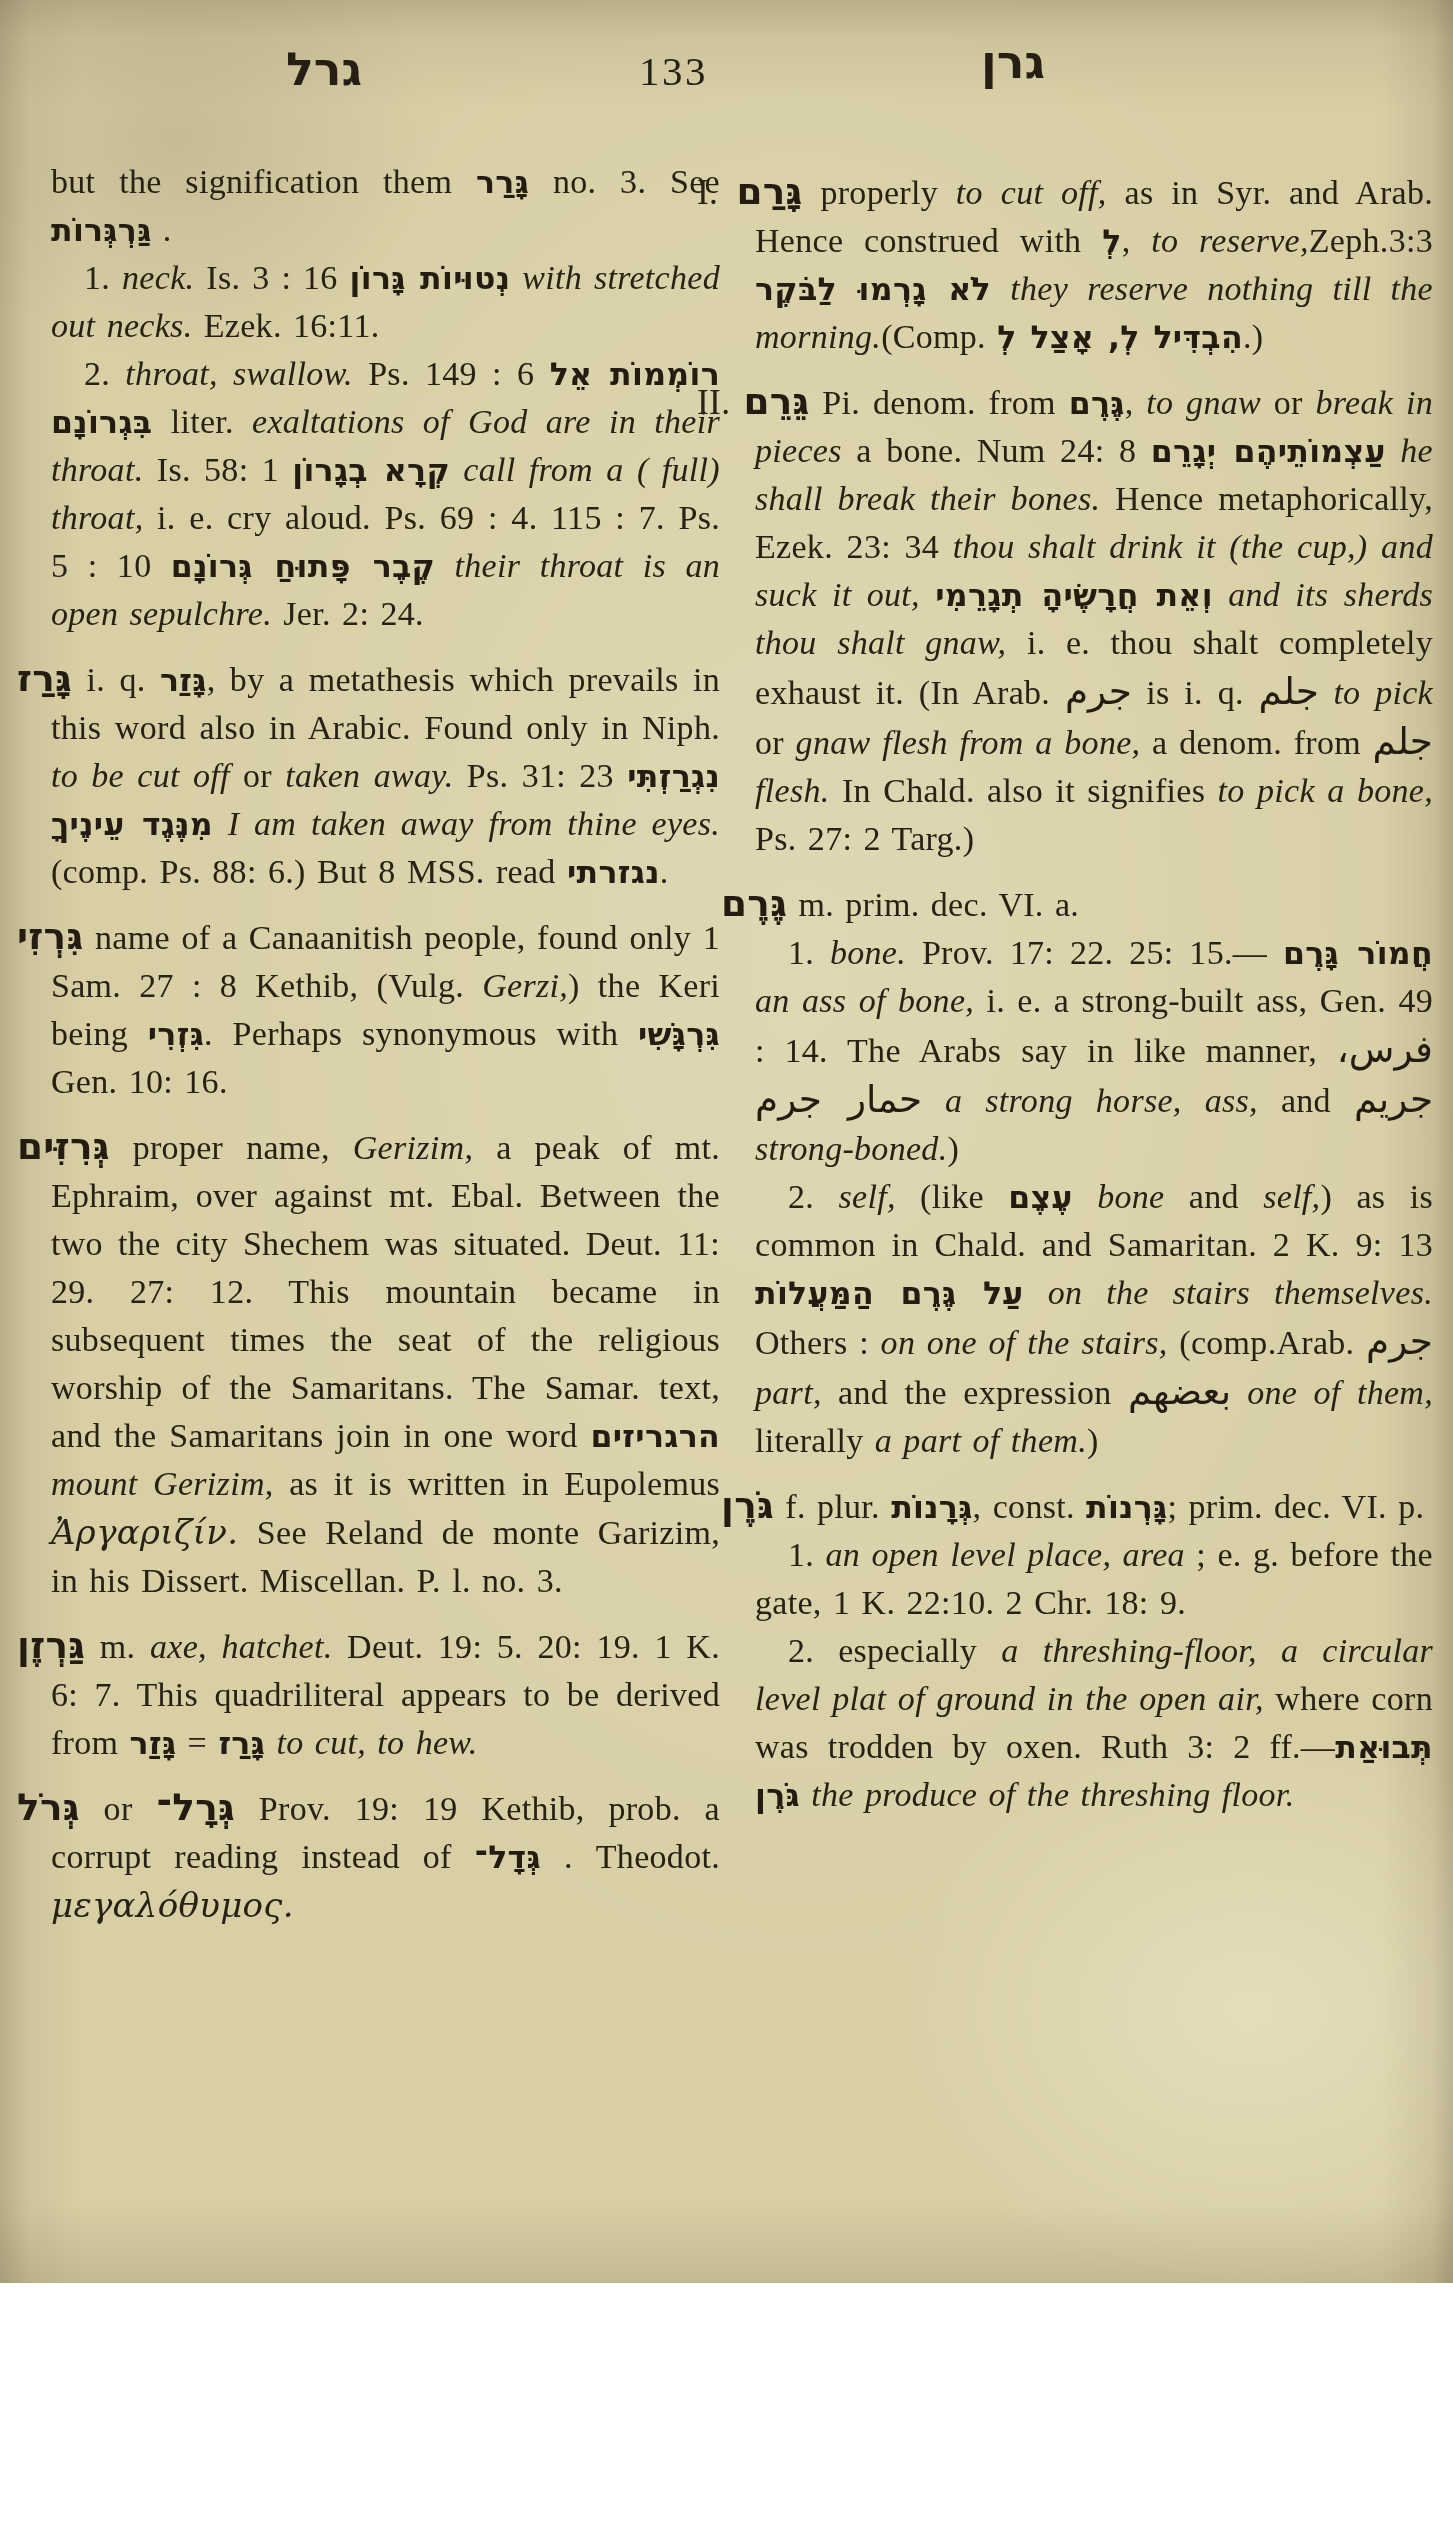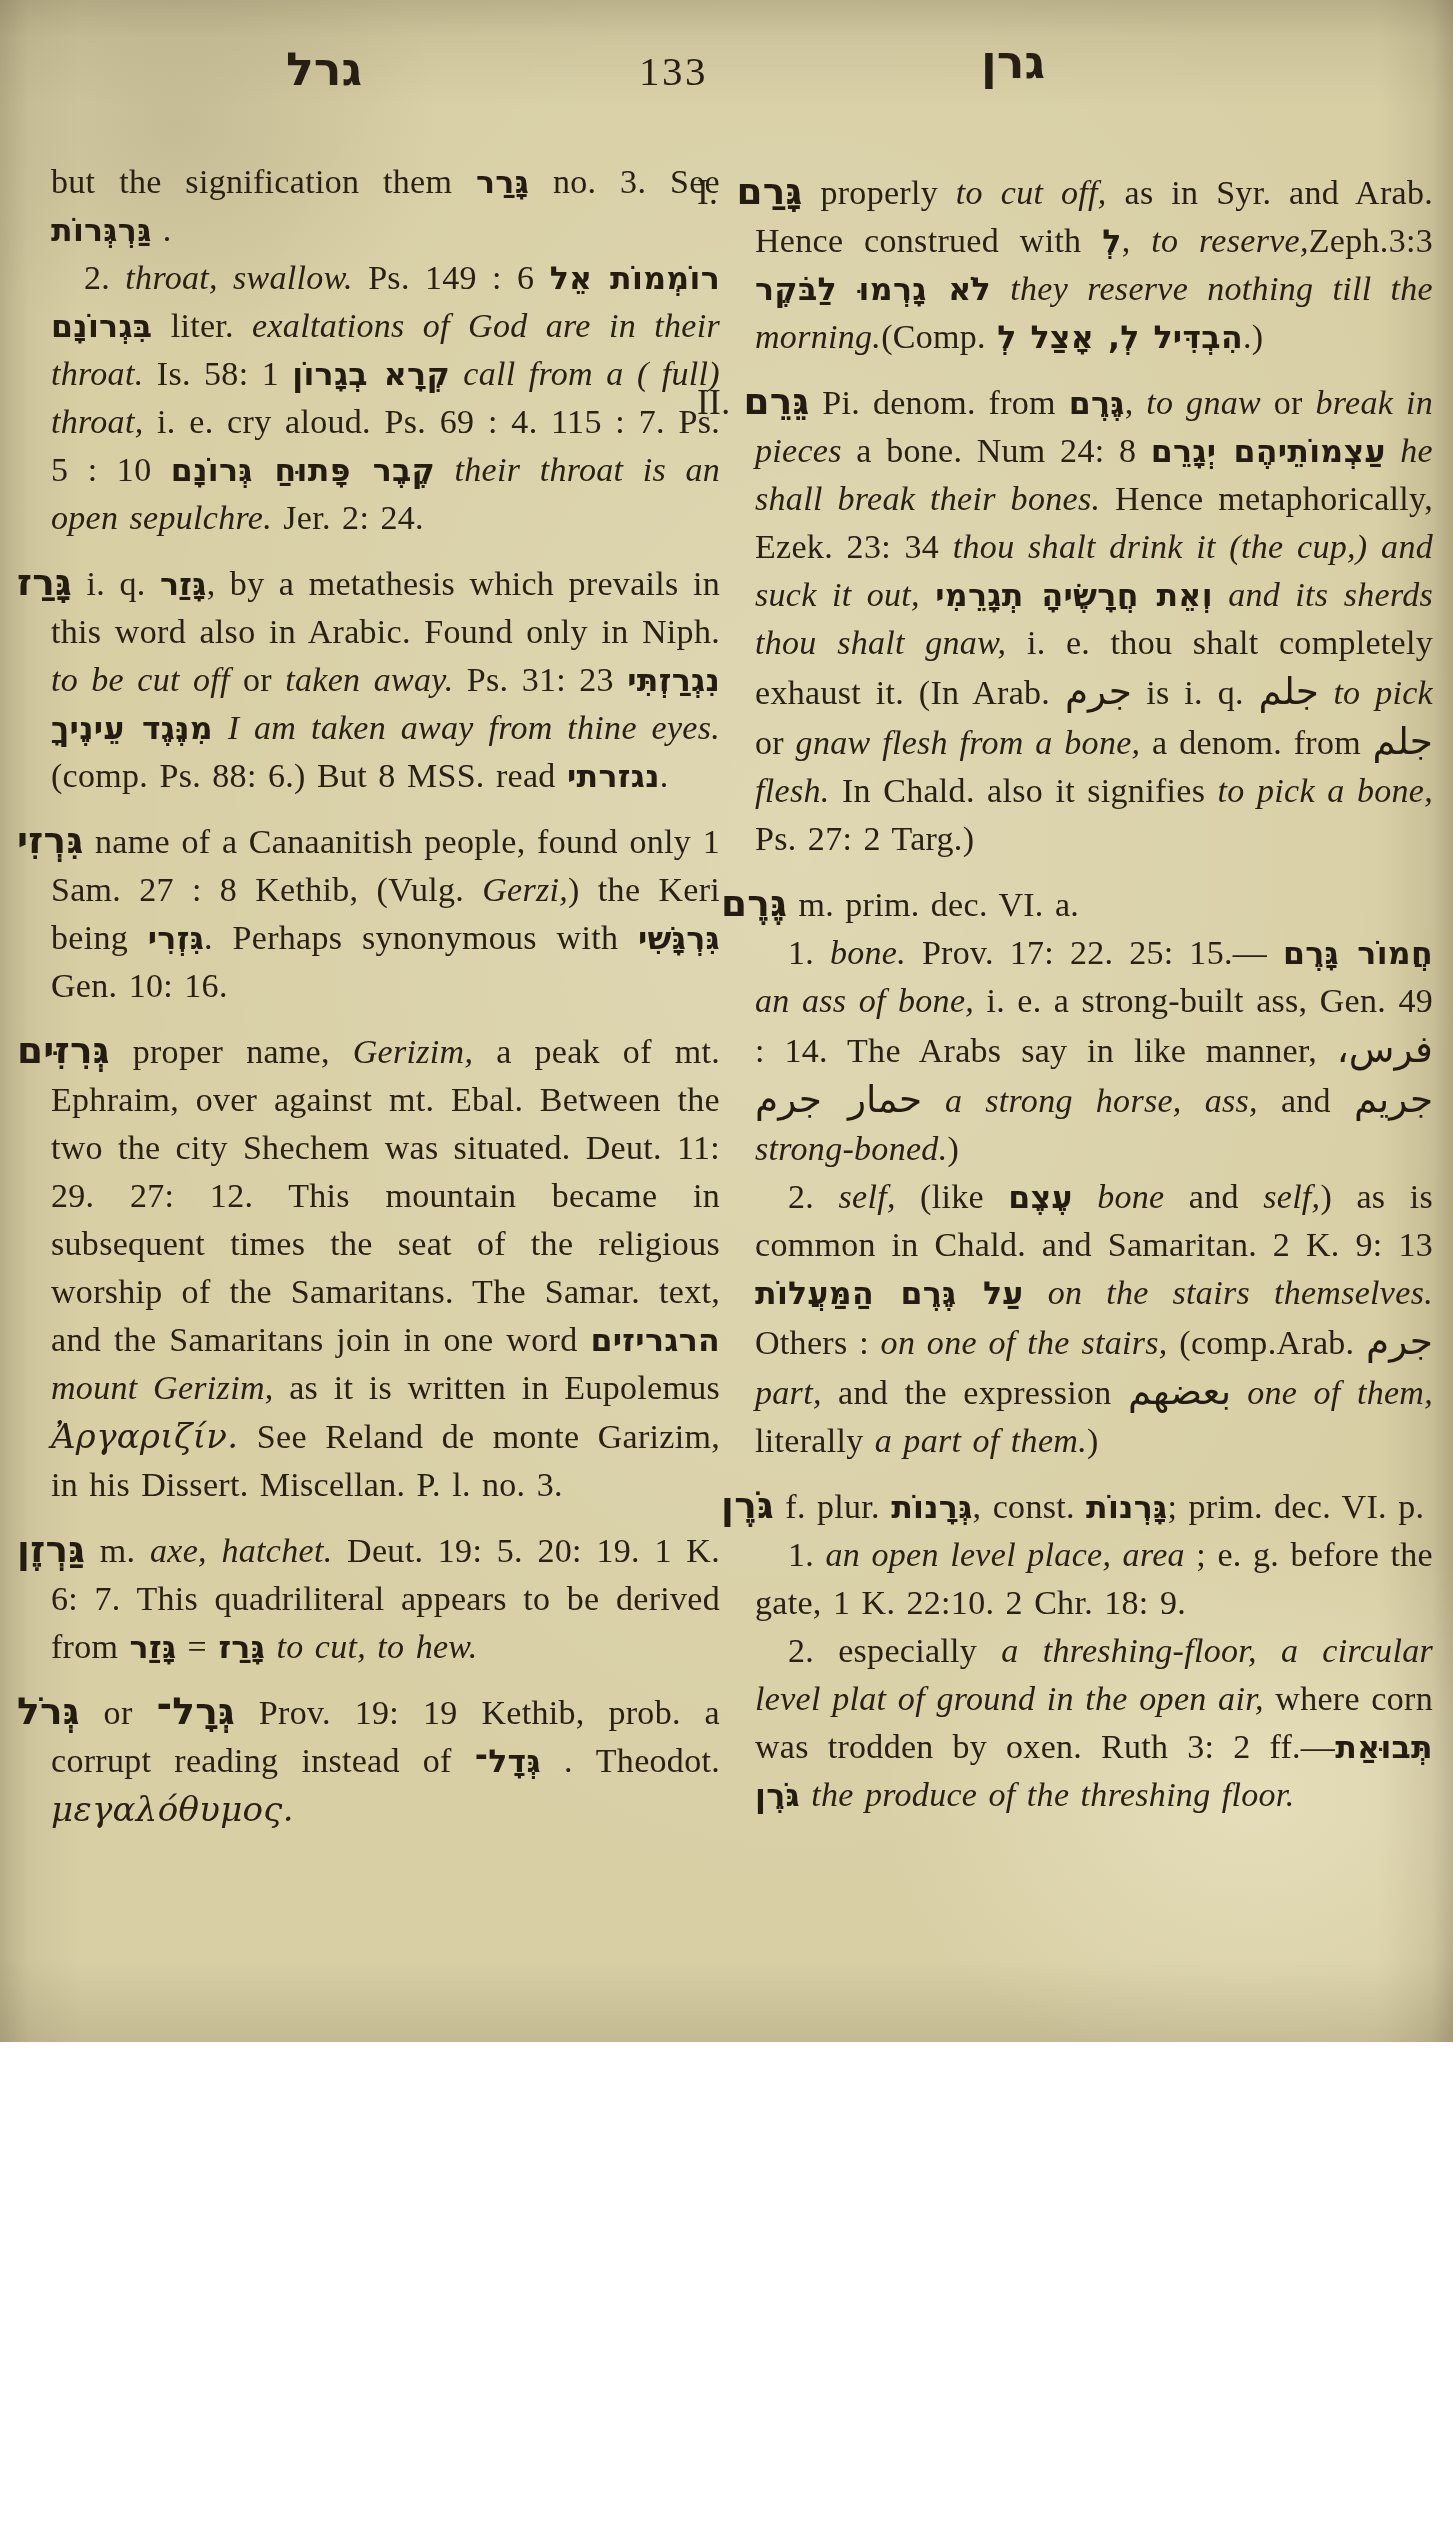--- a/index.html
+++ b/index.html
@@ -1,18 +1,18 @@
 <!DOCTYPE html>
 <html style="font-size:10px"><head>
 <meta charset="utf-8">
 <style>
   html,body{margin:0;padding:0;}
   .page{
     position:relative;
-    width:1454px;height:2042px;
+    width:1454px;height:2283px;
     overflow:hidden;
     background-color:#d8cfa5;
     background-image:
       radial-gradient(ellipse 570px 444px at 86% 88%, rgba(255,250,226,0.35), rgba(0,0,0,0) 65%),
       radial-gradient(ellipse 951px 1458px at 55% 42%, rgba(255,255,242,0.18), rgba(0,0,0,0) 72%),
       linear-gradient(90deg, rgba(84,72,46,0.25) 0px, rgba(84,72,46,0.08) 28.5px, rgba(0,0,0,0) 82px),
       linear-gradient(270deg, rgba(84,72,46,0.30) 0px, rgba(84,72,46,0.12) 22px, rgba(0,0,0,0) 76px),
       linear-gradient(180deg, rgba(100,88,60,0.28) 0px, rgba(100,88,60,0.10) 38px, rgba(0,0,0,0) 108px),
       linear-gradient(0deg, rgba(84,72,46,0.16) 0px, rgba(0,0,0,0) 82px),
       radial-gradient(ellipse 380px 317px at 12% 6%, rgba(110,100,80,0.18), rgba(0,0,0,0) 70%);
@@ -72,20 +72,21 @@
 <body>
 
 <div class="page">
   <div class="page-header">
     <span class="hdr-heb hdr-left">גרל</span>
     <span class="hdr-num">133</span>
     <span class="hdr-heb hdr-right">גרן</span>
   </div>
   <div class="column col-left">
       <p class="para cont"><span class="seg-roman">but the signification them </span><span class="seg-hebrew">גָּרַר</span><span class="seg-roman"> no. 3.  See </span><span class="seg-hebrew">גַּרְגְּרוֹת</span><span class="seg-roman"> .</span></p>
+      <p class="para sense"><span class="seg-roman">1. </span><span class="seg-italic">neck.</span><span class="seg-roman"> Is. 3 : 16 </span><span class="seg-hebrew">נְטוּיוֹת גָּרוֹן</span><span class="seg-roman"> </span><span class="seg-italic">with stretched out necks.</span><span class="seg-roman"> Ezek. 16:11.</span></p>
       <p class="para sense"><span class="seg-roman">2. </span><span class="seg-italic">throat, swallow.</span><span class="seg-roman"> Ps. 149 : 6 </span><span class="seg-hebrew">רוֹמְמוֹת אֵל בִּגְרוֹנָם</span><span class="seg-roman"> liter. </span><span class="seg-italic">exaltations of God are in their throat.</span><span class="seg-roman"> Is. 58: 1 </span><span class="seg-hebrew">קְרָא בְגָרוֹן</span><span class="seg-roman"> </span><span class="seg-italic">call from a ( full) throat,</span><span class="seg-roman"> i. e. cry aloud.  Ps. 69 : 4.  115 : 7. Ps. 5 : 10 </span><span class="seg-hebrew">קֶבֶר פָּתוּחַ גְּרוֹנָם</span><span class="seg-roman"> </span><span class="seg-italic">their throat is an open sepulchre.</span><span class="seg-roman"> Jer. 2: 24.</span></p>
       <p class="para entry hang"><span class="seg-hebrew-head">גָּרַז</span><span class="seg-roman"> i. q. </span><span class="seg-hebrew">גָּזַר</span><span class="seg-roman">, by a metathesis which prevails in this word also in Arabic. Found only in Niph. </span><span class="seg-italic">to be cut off</span><span class="seg-roman"> or </span><span class="seg-italic">taken away.</span><span class="seg-roman"> Ps. 31: 23 </span><span class="seg-hebrew">נִגְרַזְתִּי מִנֶּגֶד עֵינֶיךָ</span><span class="seg-roman"> </span><span class="seg-italic">I am taken away from thine eyes.</span><span class="seg-roman"> (comp. Ps. 88: 6.)  But 8 MSS. read </span><span class="seg-hebrew">נגזרתי</span><span class="seg-roman">.</span></p>
       <p class="para entry hang"><span class="seg-hebrew-head">גִּרְזִי</span><span class="seg-roman"> name of a Canaanitish people, found only 1 Sam. 27 : 8 Kethib, (Vulg. </span><span class="seg-italic">Gerzi,</span><span class="seg-roman">) the Keri being </span><span class="seg-hebrew">גִּזְרִי</span><span class="seg-roman">. Perhaps synonymous with </span><span class="seg-hebrew">גִּרְגָּשִׁי</span><span class="seg-roman"> Gen. 10: 16.</span></p>
       <p class="para entry hang"><span class="seg-hebrew-head">גְּרִזִּים</span><span class="seg-roman"> proper name, </span><span class="seg-italic">Gerizim,</span><span class="seg-roman"> a peak of mt. Ephraim, over against mt. Ebal.  Between the two the city Shechem was situated.  Deut. 11: 29. 27: 12.  This mountain became in subsequent times the seat of the religious worship of the Samaritans.  The Samar. text, and the Samaritans join in one word </span><span class="seg-hebrew">הרגריזים</span><span class="seg-roman"> </span><span class="seg-italic">mount Gerizim,</span><span class="seg-roman"> as it is written in Eupolemus </span><span class="seg-greek">Ἀργαριζίν.</span><span class="seg-roman"> See Reland de monte Garizim, in his Dissert. Miscellan. P. l. no. 3.</span></p>
       <p class="para entry hang"><span class="seg-hebrew-head">גַּרְזֶן</span><span class="seg-roman"> m. </span><span class="seg-italic">axe, hatchet.</span><span class="seg-roman"> Deut. 19: 5. 20: 19.  1 K. 6: 7.  This quadriliteral appears to be derived from </span><span class="seg-hebrew">גָּרַז</span><span class="seg-roman"> = </span><span class="seg-hebrew">גָּזַר</span><span class="seg-roman"> </span><span class="seg-italic">to cut, to hew.</span></p>
       <p class="para entry hang"><span class="seg-hebrew-head">גְּרֹל</span><span class="seg-roman"> or </span><span class="seg-hebrew-head">גְּרָל־</span><span class="seg-roman"> Prov. 19: 19 Kethib, prob. a  corrupt reading instead of </span><span class="seg-hebrew">גְּדָל־</span><span class="seg-roman"> . Theodot. </span><span class="seg-greek">μεγαλόθυμος.</span></p>
     </div>
   <div class="column col-right">
       <p class="para entry hangnum"><span class="seg-numeral">I. </span><span class="seg-hebrew-head">גָּרַם</span><span class="seg-roman"> properly </span><span class="seg-italic">to cut off,</span><span class="seg-roman"> as in Syr. and Arab.  Hence construed with </span><span class="seg-hebrew">לְ</span><span class="seg-roman">, </span><span class="seg-italic">to reserve,</span><span class="seg-roman">Zeph.3:3 </span><span class="seg-hebrew">לֹא גָרְמוּ לַבֹּקֶר</span><span class="seg-roman"> </span><span class="seg-italic">they reserve nothing till the morning.</span><span class="seg-roman">(Comp. </span><span class="seg-hebrew">הִבְדִּיל לְ, אָצַל לְ</span><span class="seg-roman">.)</span></p>
       <p class="para entry hangnum"><span class="seg-numeral">II. </span><span class="seg-hebrew-head">גֵּרֵם</span><span class="seg-roman"> Pi. denom. from </span><span class="seg-hebrew">גֶּרֶם</span><span class="seg-roman">, </span><span class="seg-italic">to gnaw</span><span class="seg-roman"> or </span><span class="seg-italic">break in pieces</span><span class="seg-roman"> a bone. Num 24: 8 </span><span class="seg-hebrew">עַצְמוֹתֵיהֶם יְגָרֵם</span><span class="seg-roman"> </span><span class="seg-italic">he shall break their bones.</span><span class="seg-roman"> Hence metaphorically, Ezek. 23: 34 </span><span class="seg-italic">thou shalt drink it (the cup,) and suck it out,</span><span class="seg-roman"> </span><span class="seg-hebrew">וְאֵת חֲרָשֶׂיהָ תְגָרֵמִי</span><span class="seg-roman"> </span><span class="seg-italic">and its sherds thou shalt gnaw,</span><span class="seg-roman"> i. e. thou shalt completely exhaust it.  (In Arab. </span><span class="seg-arabic">جرم</span><span class="seg-roman"> is i. q. </span><span class="seg-arabic">جلم</span><span class="seg-roman"> </span><span class="seg-italic">to pick</span><span class="seg-roman"> or </span><span class="seg-italic">gnaw flesh from a bone,</span><span class="seg-roman"> a denom. from </span><span class="seg-arabic">جلم</span><span class="seg-roman"> </span><span class="seg-italic">flesh.</span><span class="seg-roman"> In Chald. also it signifies </span><span class="seg-italic">to pick a bone,</span><span class="seg-roman"> Ps. 27: 2 Targ.)</span></p>

